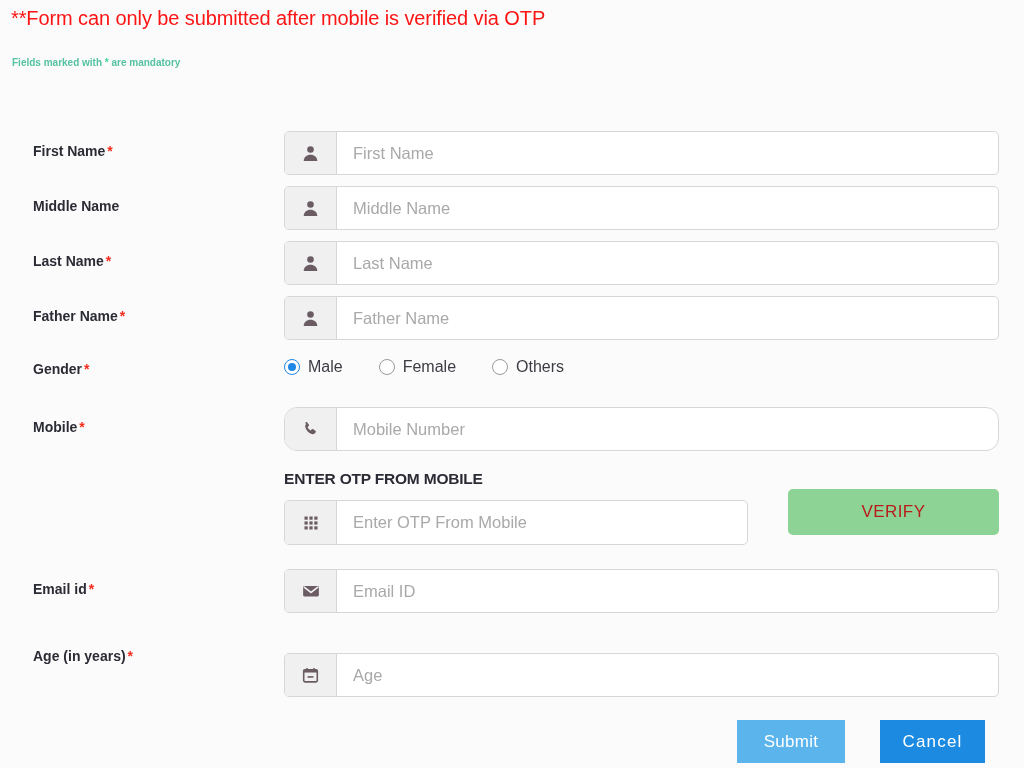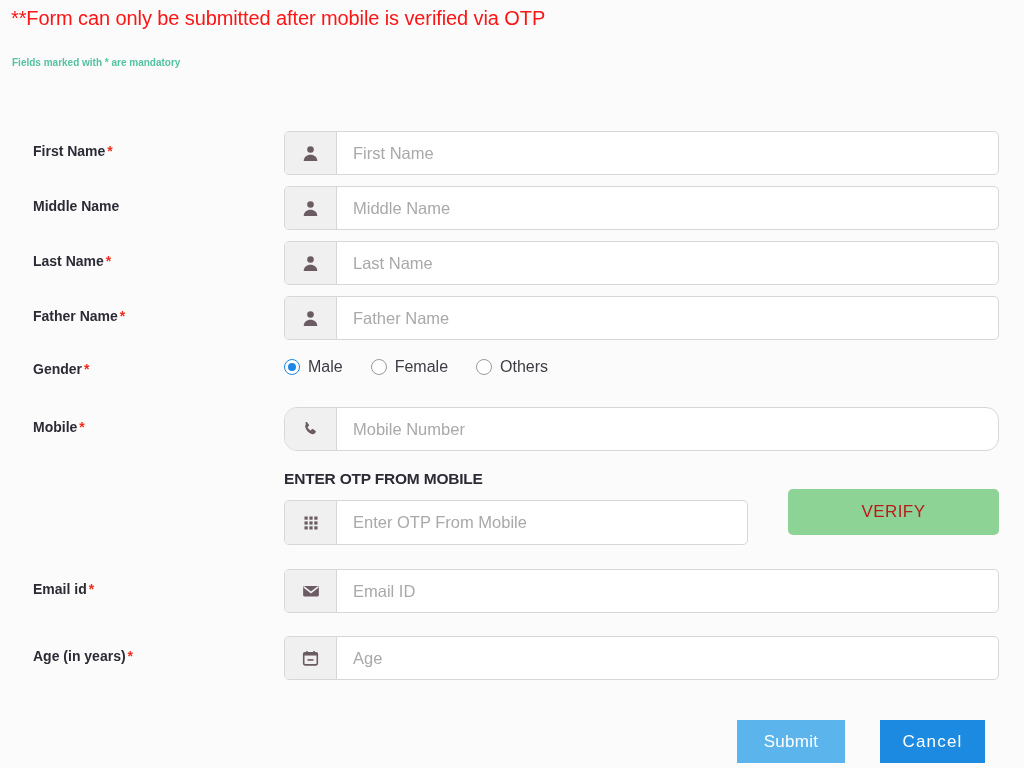--- a/index.html
+++ b/index.html
@@ -106,21 +106,21 @@
     color: #a9a9a9;
     opacity: 1;
   }
 
   
   .radio-set {
     position: absolute;
     left: 284px;
     display: flex;
     align-items: flex-end;
-    gap: 4px;
+    gap: 12px;
   }
   .radio-opt {
     display: flex;
     align-items: center;
     margin-right: 24px;
     cursor: pointer;
   }
   .radio-dot {
     width: 16px;
     height: 16px;
@@ -334,21 +334,21 @@
             <rect x="1" y="3.6" width="14" height="9.2" rx="1.2" fill="#6b5b63"></rect>
             <path d="M1.6 4.4L8 9.3l6.4-4.9" stroke="#f0f0f0" stroke-width="1.4" fill="none"></path>
           </svg>
       </span>
       <input class="input-field" type="text" placeholder="Email ID" style="">
     </div>
   </div>
 
   <div class="row" style="top:636px;">
     <div class="row-label" style="top:12px;"><span>Age (in years)</span><span class="req">*</span></div>
-    <div class="input-group" style="top:0;">
+    <div class="input-group" style="top:17px;">
       <span class="input-addon">
         <svg width="17" height="17" viewBox="0 0 16 16">
             <rect x="1.6" y="2.6" width="12.8" height="11.4" rx="1.2" fill="none" stroke="#6b5b63" stroke-width="1.5"></rect>
             <rect x="1.6" y="2.6" width="12.8" height="2.6" fill="#6b5b63"></rect>
             <rect x="3.8" y="0.9" width="1.8" height="2.8" rx="0.7" fill="#6b5b63"></rect>
             <rect x="10.4" y="0.9" width="1.8" height="2.8" rx="0.7" fill="#6b5b63"></rect>
             <rect x="5.2" y="8.6" width="5.6" height="1.5" fill="#6b5b63"></rect>
           </svg>
       </span>
       <input class="input-field" type="text" placeholder="Age" style="">

